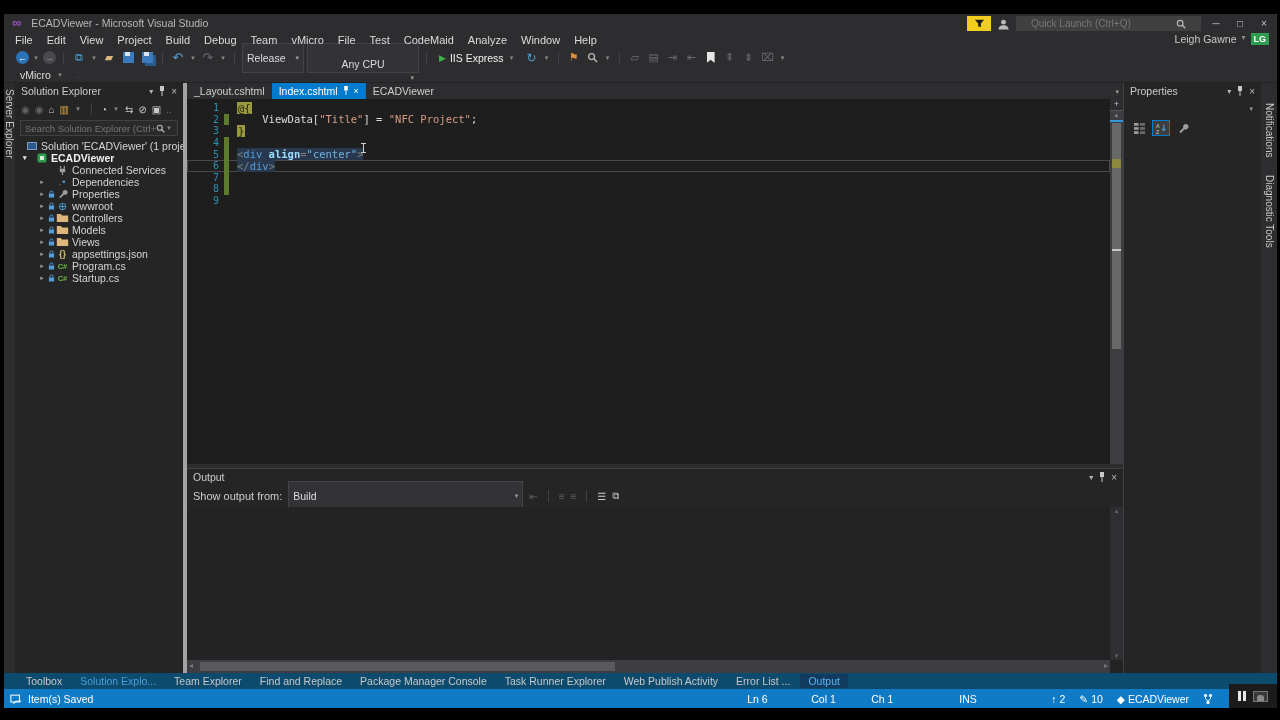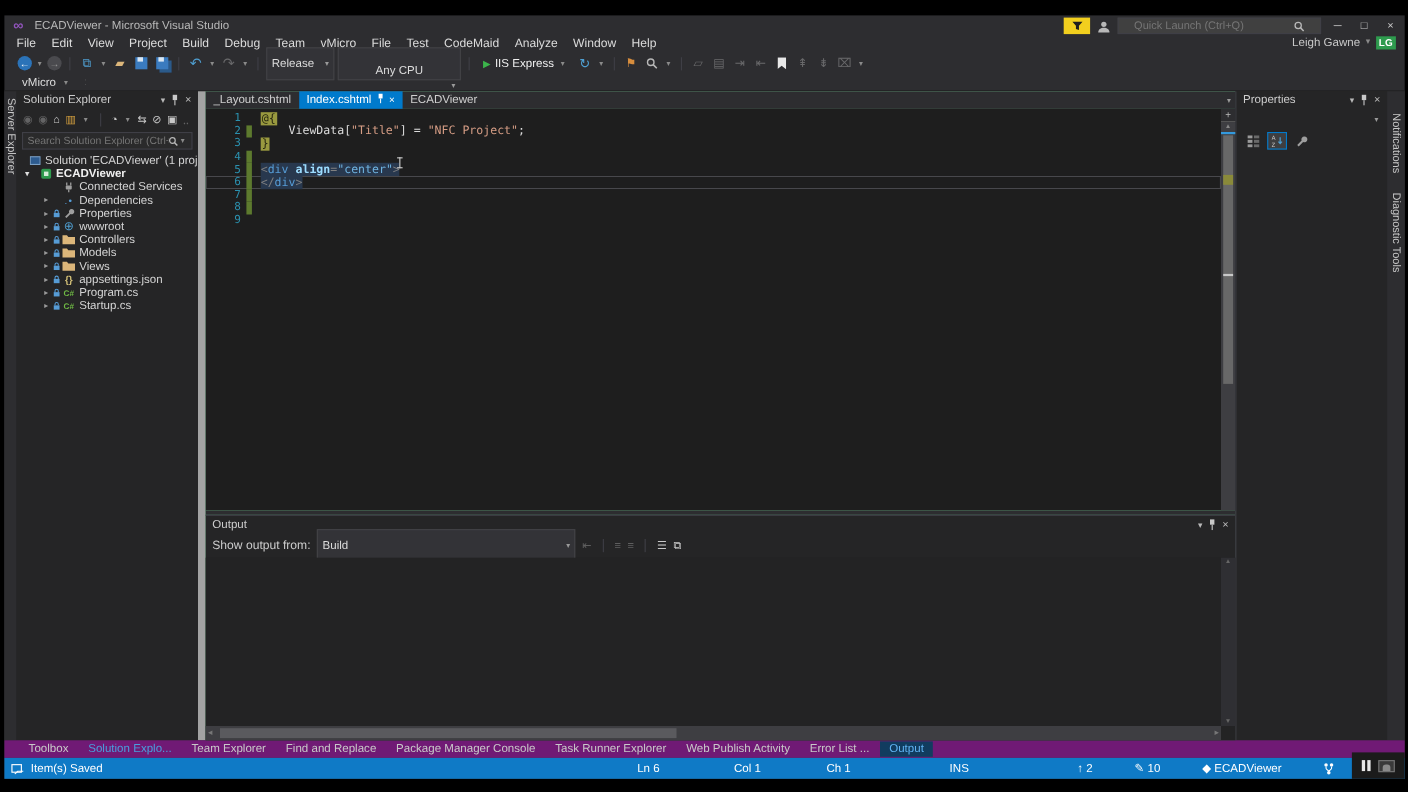--- a/index.html
+++ b/index.html
@@ -49,21 +49,21 @@
   .flag-orange { color:#d78d3d; font-size:11px; }
   .vmicro-btn { display:flex; align-items:center; gap:5px; padding:0 6px; color:#dcdcdc; font-size:10.5px; }
 
   
   .main { flex:1; display:flex; min-height:0; background:#252526; }
   .left-strip { width:11px; flex:none; background:#2d2d30; }
   .vtab { writing-mode:vertical-rl; color:#c8c8c8; font-size:10px; margin-top:6px; display:inline-block; }
   .right-strip { width:16px; flex:none; background:#2d2d30; display:flex; flex-direction:column; gap:12px; padding-top:14px; align-items:center; }
 
   
-  .sol-exp { width:172px; flex:none; background:#252526; border-right:7px solid #a3a3a3; display:flex; flex-direction:column; }
+  .sol-exp { width:172px; flex:none; background:#252526; border-right:4px solid #a3a3a3; display:flex; flex-direction:column; }
   .panel-title { height:16px; display:flex; align-items:center; padding:0 6px; color:#cccccc; font-size:10.5px; flex:none; }
   .pt-icons { margin-left:auto; display:flex; align-items:center; gap:6px; color:#b8b8b8; }
   .pt-icons span { font-size:8px; }
   .pin-ic svg { display:block; }
   .se-toolbar { height:20px; display:flex; align-items:center; padding:0 6px; gap:5px; flex:none; color:#c8c8c8; }
   .se-ic { font-size:10px; color:#c8c8c8; } .se-ic.dim { opacity:.38; } .se-ic.gold { color:#d9a33f; }
   .se-search { height:16px; margin:1px 5px 3px 5px; background:#2a2a2b; border:1px solid #3f3f46; display:flex; align-items:center; padding:0 4px; flex:none; }
   .se-search input { flex:1; min-width:0; background:transparent; border:none; outline:none; color:#8a8a8a; font-size:9.5px; font-family:"Liberation Sans",sans-serif; }
   .tree { flex:1; overflow:hidden; padding-top:1px; }
   .tree-row { height:12px; display:flex; align-items:center; font-size:10.5px; color:#d4d4d4; white-space:nowrap; }
@@ -131,29 +131,29 @@
   .out-hscroll::after { content:"▸"; position:absolute; right:2px; top:1px; font-size:8px; color:#777; }
 
   
   .props { width:138px; flex:none; background:#252526; border-left:1px solid #3f3f46; display:flex; flex-direction:column; }
   .prop-combo { height:15px; margin:2px 4px; display:flex; align-items:center; justify-content:flex-end; padding-right:4px; color:#9a9a9a; font-size:7px; }
   .prop-toolbar { height:20px; display:flex; align-items:center; gap:4px; padding-left:6px; }
   .prop-ic { width:18px; height:16px; display:inline-flex; align-items:center; justify-content:center; }
   .prop-ic.sel { border:1px solid #007acc; background:#3e3e40; }
 
   
-  .bottomtabs { height:16px; background:#701a75; display:flex; align-items:center; padding-left:14px; gap:2px; flex:none; }
+  .bottomtabs { height:16px; background:#0c4a6e; display:flex; align-items:center; padding-left:14px; gap:2px; flex:none; }
   .btab { padding:1px 8px; color:#c8c8c8; font-size:10.5px; white-space:nowrap; }
   .btab.linked { color:#4a9edd; }
   .btab.active { color:#5fb2f2; background:#113c5f; }
 
   
   .statusbar { height:19px; background:#0f7ac6; display:flex; align-items:center; color:#fff; font-size:10.5px; flex:none; position:relative; }
   .sb-left { display:flex; align-items:center; gap:6px; padding-left:6px; }
-  .sb-right { margin-left:auto; display:flex; align-items:center; height:100%; margin-right:50px;gap:24px; }
+  .sb-right { margin-left:auto; display:flex; align-items:center; height:100%; margin-right:50px; }
   .sb-seg { text-align:left; } 
   .sb-ln{width:64px;} .sb-col{width:60px;} .sb-ch{width:88px;} .sb-ins{width:92px;}
   .sb-git { display:flex; align-items:center; gap:3px; margin-right:14px; }
   .sb-overlay { position:absolute; right:0; bottom:0; width:48px; height:24px; background:#1b1b1b; display:flex; align-items:center; justify-content:center; gap:7px; }
   .pause-ic { display:inline-flex; gap:2px; }
   .pause-ic i { width:3px; height:10px; background:#e8e8e8; display:inline-block; }
   .pic-ic { width:15px; height:11px; background:#3a3a3a; border:1px solid #777; display:inline-flex; align-items:flex-end; justify-content:center; }
   .pic-ic::before { content:""; width:7px; height:6px; background:#8a8a8a; border-radius:3px 3px 0 0; }
 </style>
 </head>

